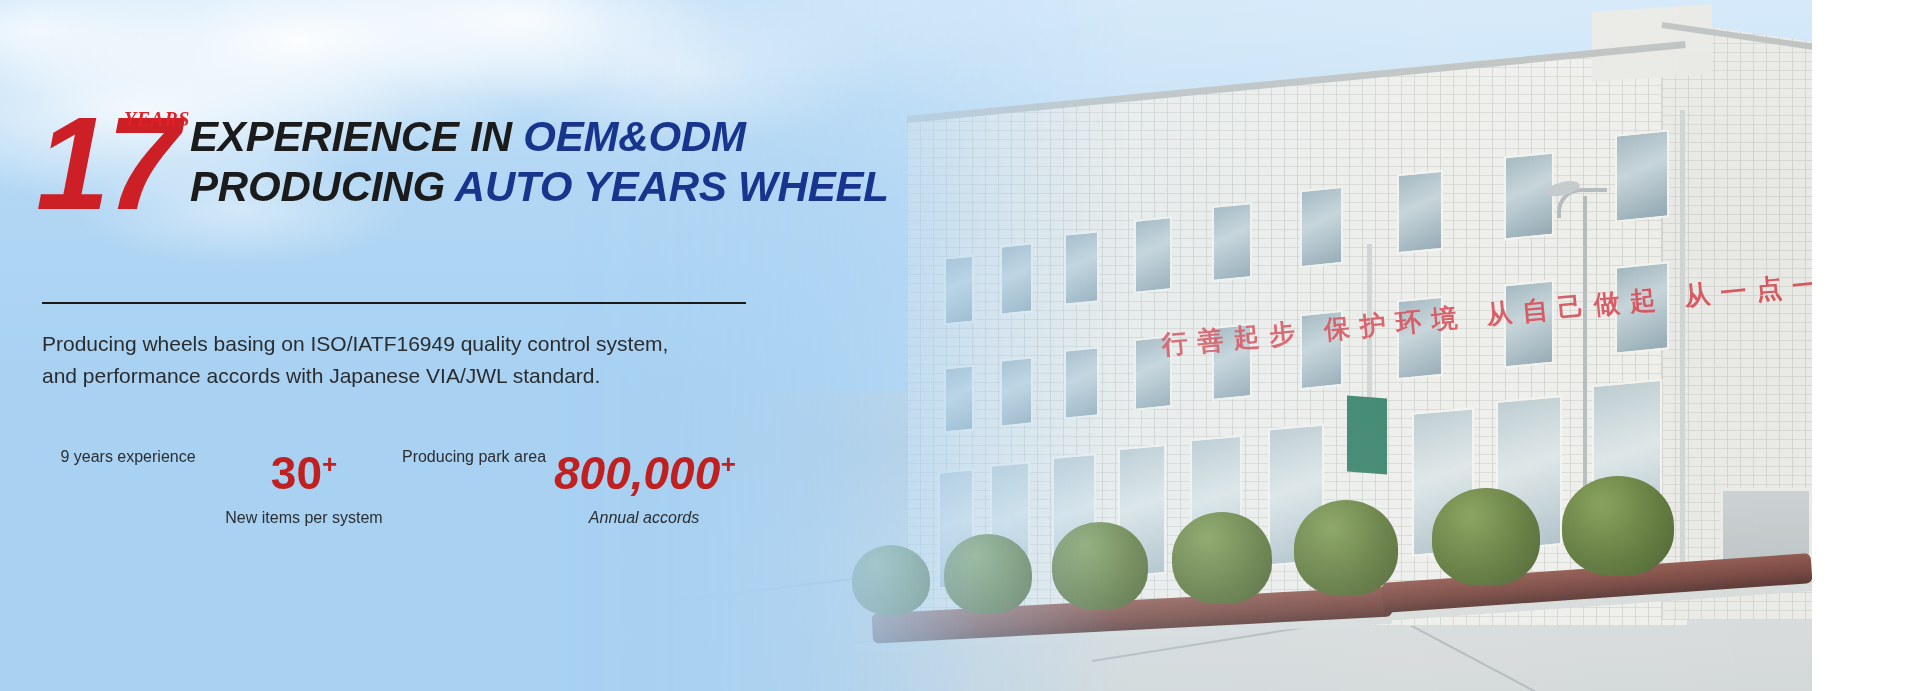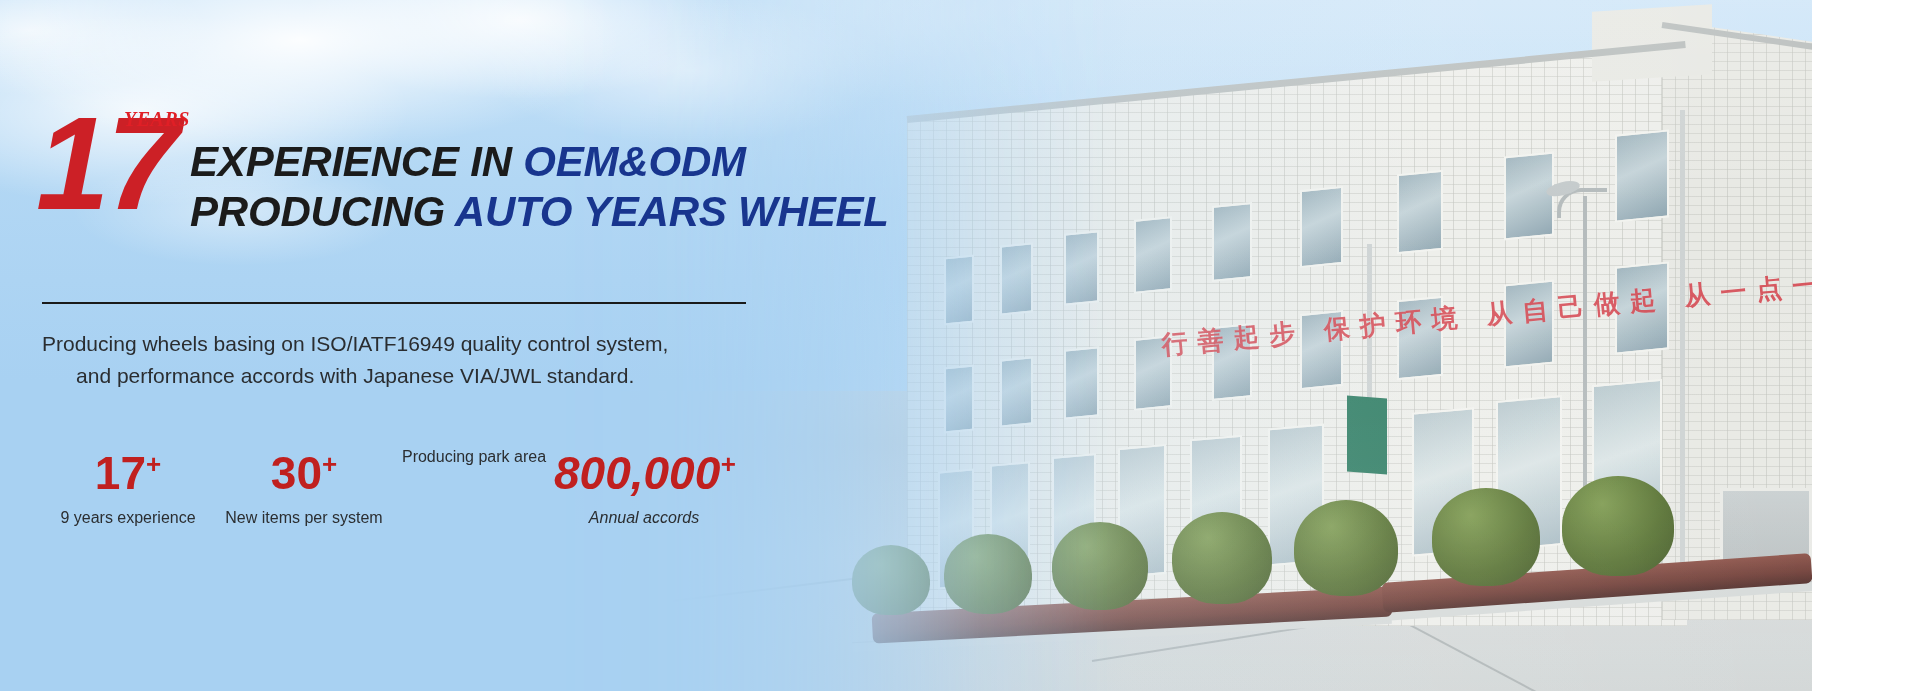--- a/index.html
+++ b/index.html
@@ -241,21 +241,20 @@
     left: 82px;
     top: -4px;
     font-size: 20px;
     font-weight: 700;
     font-style: italic;
     color: #e01f26;
     letter-spacing: .5px;
     font-family: Liberation Serif, serif;
   }
   .headline-text {
-    margin-top: 25px;
     font-size: 42px;
     line-height: 50px;
     font-weight: 700;
     font-style: italic;
     color: #1b1b1b;
     letter-spacing: -.2px;
     white-space: nowrap;
     font-family: "Liberation Sans", sans-serif;
   }
   .hl-accent { color: #18358e; }
@@ -270,21 +269,20 @@
   }
 
   .subtext {
     position: absolute;
     left: 42px;
     top: 328px;
     font-size: 21px;
     line-height: 32px;
     color: #2a2d30;
     font-family: "Liberation Sans", sans-serif;
-    text-align: center;
   }
 
   .stats {
     position: absolute;
     left: 42px;
     top: 438px;
     display: flex;
     align-items: flex-start;
   }
   .stat {
@@ -419,23 +417,20 @@
 
     <div class="divider"></div>
 
     <div class="subtext">
       <div>Producing wheels basing on ISO/IATF16949 quality control system,</div>
       <div>and performance accords with Japanese VIA/JWL standard.</div>
     </div>
 
     <div class="stats">
       <div class="stat stat-0">
-        <div class="stat-num">
-          <span>17</span><sup>+</sup>
-        </div>
         <div class="stat-label">9 years experience</div>
       </div>
       <div class="stat stat-1">
         <div class="stat-num">
           <span>30</span><sup>+</sup>
         </div>
         <div class="stat-label">New items per system</div>
       </div>
       <div class="stat stat-2">
         <div class="stat-label">Producing park area</div>

